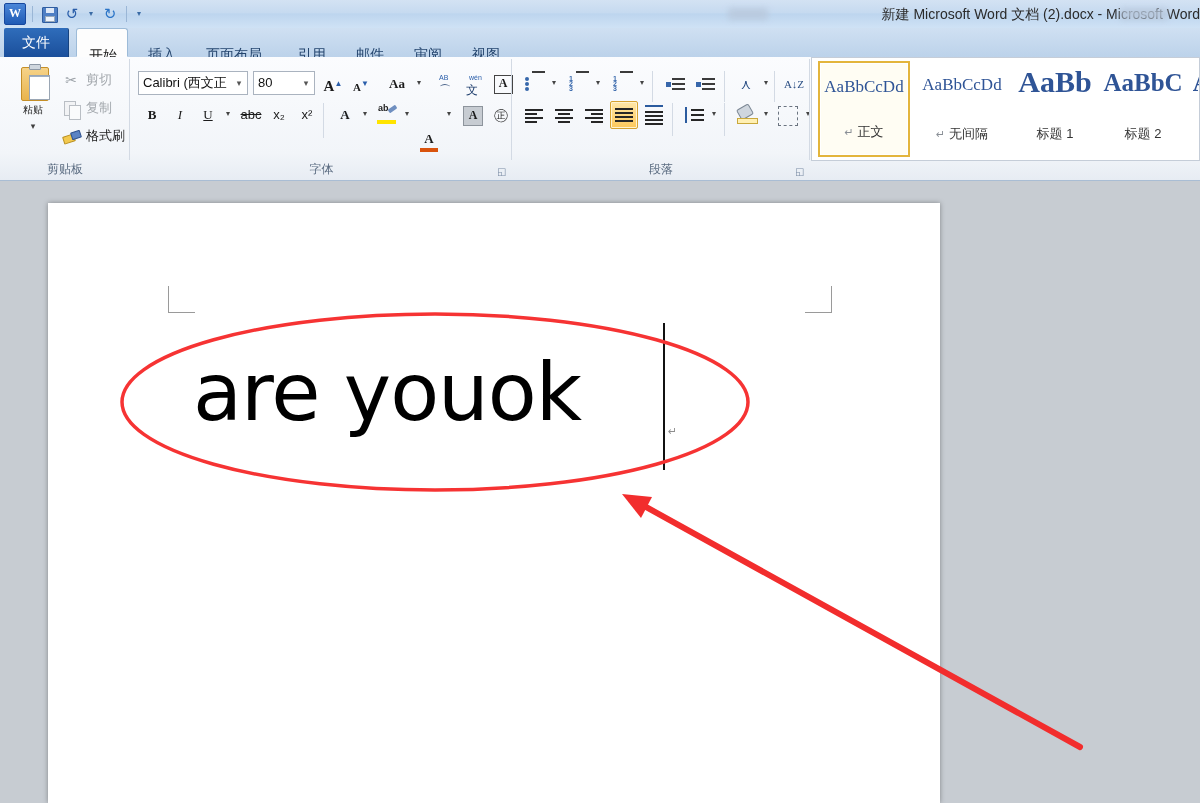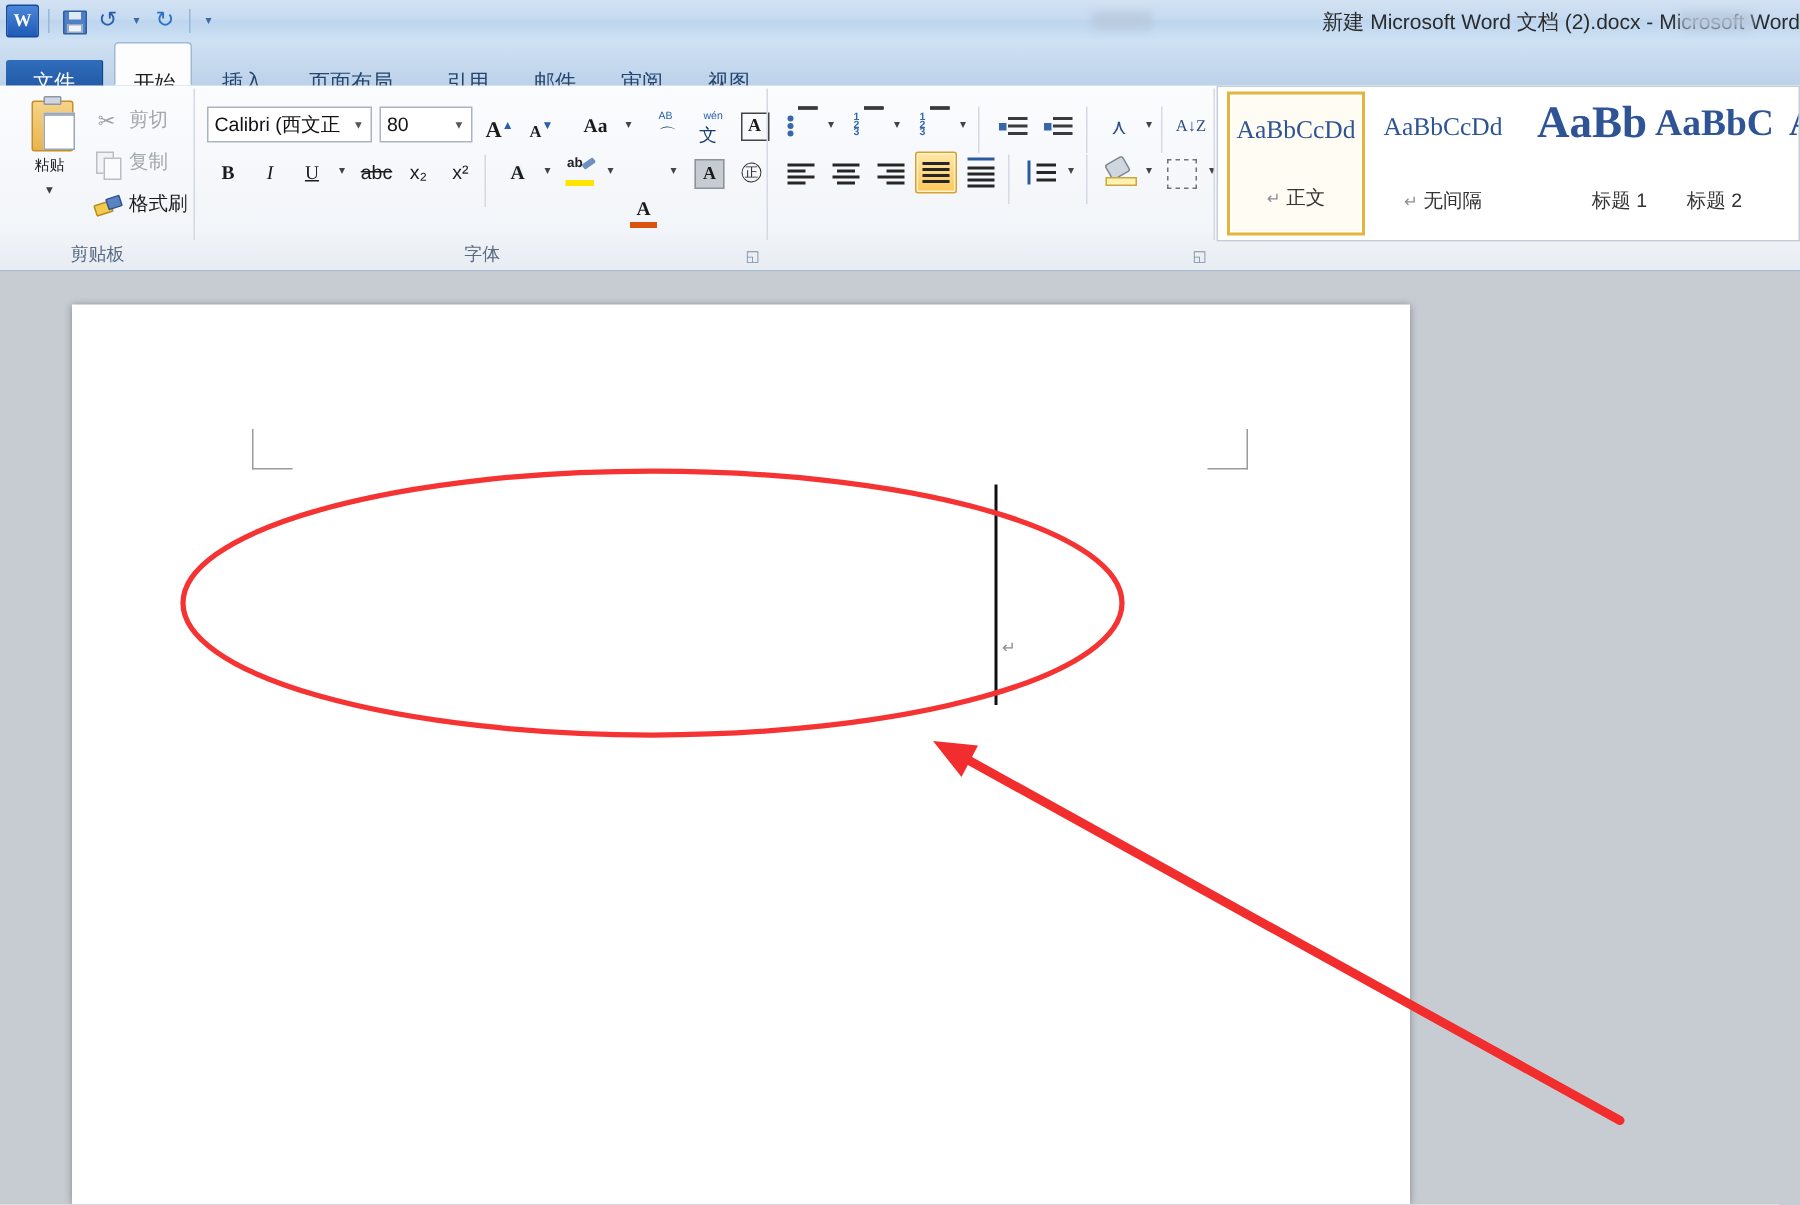--- a/index.html
+++ b/index.html
@@ -50,21 +50,21 @@
     position:absolute;left:0;top:28px;width:1200px;height:29px;
     background:linear-gradient(to bottom,#cfe0f2,#bcd2ea);
     border-bottom:1px solid #9dbbd8;
   }
   .tab{
     position:absolute;top:0;height:29px;line-height:28px;padding:12px 12px;
     font-size:14px;color:#24456e;cursor:default;white-space:nowrap;
   }
   .tab.file{
     background:linear-gradient(to bottom,#2f6dbb,#1b4f9b);color:#fff;
-    border-right:1px solid #17437f;top:12px;height:29px;line-height:29px;padding:0 18px;
+    border-right:1px solid #17437f;top:0;height:29px;line-height:29px;padding:0 18px;
     border-top-left-radius:2px;border-top-right-radius:2px;
   }
   .tab.active{
     background:#fdfdfd;color:#1b1b1b;border:1px solid #9dbbd8;border-bottom:1px solid #fdfdfd;
     border-top-left-radius:3px;border-top-right-radius:3px;box-sizing:border-box;
   }
 
   
   .ribbon{
     position:absolute;left:0;top:57px;width:1200px;height:123px;
@@ -485,20 +485,21 @@
             <span class="b1"></span>
             <span class="b2"></span>
           </span>
       </div>
       <div class="caret" style="left:248px;top:44px;">▾</div>
       <div class="rbtn" style="left:262px;top:44px;">
         <span class="borderico"></span>
       </div>
       <div class="caret" style="left:290px;top:44px;">▾</div>
 
+      <div class="glabel">段落</div>
       <div class="launcher">◱</div>
       <div class="gsep" style="right:0;"></div>
     </div>
 
     <div class="group" id="g-styles">
       <div class="stylebox">
 
         <div class="stylecell sel" style="left:6px;width:92px;">
           <span class="sample" style="font-size:17px;font-family:'Liberation Serif',serif;">AaBbCcDd</span>
           <span class="sname">
@@ -508,21 +509,21 @@
         </div>
 
         <div class="stylecell" style="left:104px;width:92px;">
           <span class="sample" style="font-size:17px;font-family:'Liberation Serif',serif;">AaBbCcDd</span>
           <span class="sname">
             <span class="pmark">↵</span>
             <span>无间隔</span>
           </span>
         </div>
 
-        <div class="stylecell" style="left:200px;width:86px;text-align:right;">
+        <div class="stylecell" style="left:200px;width:86px;">
           <span class="sample" style="font-size:30px;font-weight:bold;font-family:'Liberation Serif',serif;top:4px;">AaBb</span>
           <span class="sname">标题 1</span>
         </div>
 
         <div class="stylecell" style="left:288px;width:86px;">
           <span class="sample" style="font-size:25px;font-weight:bold;font-family:'Liberation Serif',serif;top:8px;">AaBbC</span>
           <span class="sname">标题 2</span>
         </div>
 
         <div class="stylecell" style="left:376px;width:40px;">
@@ -530,20 +531,21 @@
         </div>
 
       </div>
     </div>
   </div>
 
   <div class="workspace">
     <div class="page">
       <div class="mark tl"></div>
       <div class="mark tr"></div>
+      <div class="doctext">are youok</div>
       <div class="caret-line"></div>
       <div class="paramark">↵</div>
     </div>
   </div>
 
   <svg class="anno" width="1200" height="803" viewBox="0 0 1200 803">
     <ellipse cx="435" cy="402" rx="313" ry="88" fill="none" stroke="#f63333" stroke-width="3.5"></ellipse>
     <line x1="1080" y1="747" x2="637" y2="502" stroke="#f22d2d" stroke-width="6" stroke-linecap="round"></line>
     <polygon points="622,494 652,497 641,518" fill="#f22d2d"></polygon>
   </svg>

